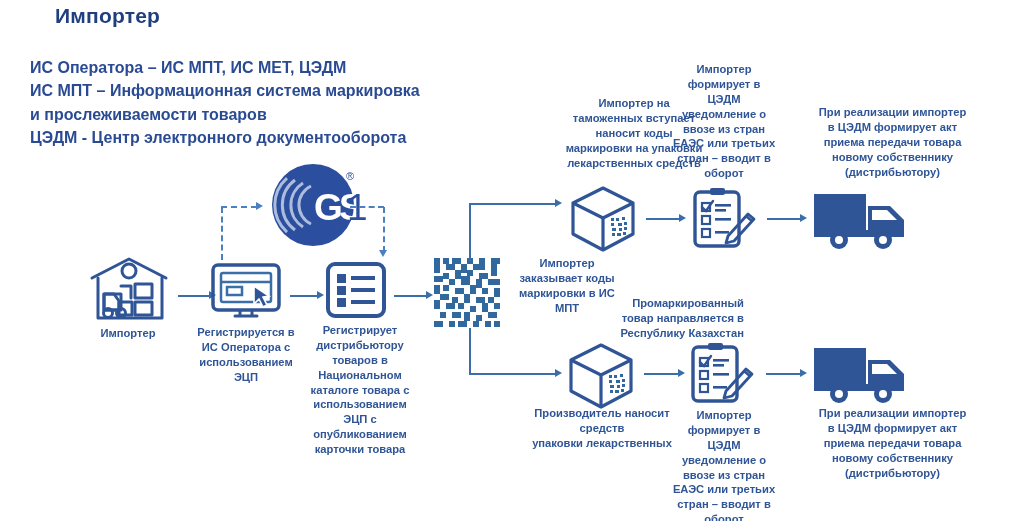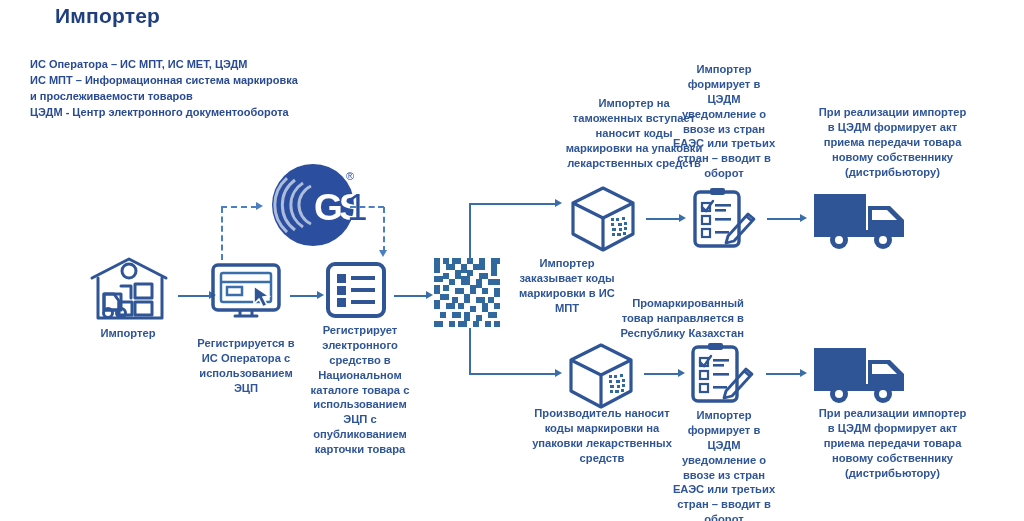--- a/index.html
+++ b/index.html
@@ -14,21 +14,21 @@
   .abs { position: absolute; }
 
   
   .title {
     left: 55px; top: 4px;
     font-size: 21px; font-weight: bold; color: #1f3f7f;
     letter-spacing: .2px;
   }
   .legend {
     left: 30px; top: 56px; width: 420px;
-    font-size: 11px; font-weight: bold; color: #2a4b93;
+    font-size: 16px; font-weight: bold; color: #2a4b93;
     line-height: 1.46;
   }
   .legend div { white-space: nowrap; }
 
   .cap {
     font-size: 11.2px; font-weight: bold; color: #2f5597;
     line-height: 1.33; text-align: center;
   }
 
   
@@ -123,21 +123,21 @@
     <svg width="72" height="64" viewBox="0 0 72 64">
       <rect x="3" y="3" width="66" height="45" rx="5" fill="none" stroke="#2f5597" stroke-width="3.5"></rect>
       <rect x="11" y="11" width="50" height="29" rx="2" fill="none" stroke="#3a6ea8" stroke-width="2.5"></rect>
       <path d="M11 20 L61 20" stroke="#3a6ea8" stroke-width="2.5"></path>
       <rect x="17" y="25" width="15" height="8" fill="none" stroke="#3a6ea8" stroke-width="2.5"></rect>
       <path d="M25 54 L47 54" stroke="#2f5597" stroke-width="3" stroke-linecap="round"></path>
       <path d="M30 48 L30 54 M42 48 L42 54" stroke="#2f5597" stroke-width="3"></path>
       <path d="M44 24 L44 42 L49 37 L53 45 L57 43 L53 35 L59 34 Z" fill="#2f5597" stroke="#ffffff" stroke-width="1.6"></path>
     </svg>
   </div>
-  <div class="abs cap" style="left:192px; top:336px; width:108px;">
+  <div class="abs cap" style="left:192px; top:325px; width:108px;">
     <div>Регистрируется в</div>
     <div>ИС Оператора с</div>
     <div>использованием</div>
     <div>ЭЦП</div>
   </div>
 
   <div class="abs hline" style="left:290px; top:295px; width:28px;"></div>
   <div class="abs arrowR" style="left:317px; top:291px;"></div>
 
   <div class="abs" style="left:325px; top:261px;">
@@ -146,22 +146,22 @@
       <rect x="12" y="13" width="9" height="9" fill="#2f5597"></rect>
       <rect x="12" y="25" width="9" height="9" fill="#2f5597"></rect>
       <rect x="12" y="37" width="9" height="9" fill="#2f5597"></rect>
       <rect x="26" y="15" width="24" height="4" fill="#2f5597"></rect>
       <rect x="26" y="27" width="24" height="4" fill="#2f5597"></rect>
       <rect x="26" y="39" width="24" height="4" fill="#2f5597"></rect>
     </svg>
   </div>
   <div class="abs cap" style="left:308px; top:323px; width:104px;">
     <div>Регистрирует</div>
-    <div>электронного</div>
-    <div>средство в</div>
+    <div>дистрибьютору</div>
+    <div>товаров в</div>
     <div>Национальном</div>
     <div>каталоге товара с</div>
     <div>использованием</div>
     <div>ЭЦП с</div>
     <div>опубликованием</div>
     <div>карточки товара</div>
   </div>
 
   <div class="abs hline" style="left:394px; top:295px; width:33px;"></div>
   <div class="abs arrowR" style="left:426px; top:291px;"></div>
@@ -346,23 +346,22 @@
           <rect x="52" y="44" width="3" height="3"></rect>
         <rect x="57" y="43" width="3" height="3"></rect>
           <rect x="45" y="49" width="3" height="3"></rect>
         <rect x="50" y="49" width="4" height="3"></rect>
           <rect x="56" y="48" width="3" height="3"></rect>
       </g>
     </svg>
   </div>
   <div class="abs cap" style="left:526px; top:406px; width:152px;">
     <div>Производитель наносит</div>
-    <div>коды маркировки на</div>
+    <div>средств</div>
     <div>упаковки лекарственных</div>
-    <div>средств</div>
   </div>
 
   <div class="abs hline" style="left:644px; top:373px; width:35px;"></div>
   <div class="abs arrowR" style="left:678px; top:369px;"></div>
 
   <div class="abs" style="left:688px; top:343px;">
     <svg width="70" height="64" viewBox="0 0 70 64">
       <rect x="5" y="4" width="44" height="54" rx="5" fill="none" stroke="#2f5597" stroke-width="3.4"></rect>
       <rect x="20" y="0" width="15" height="7" rx="2" fill="#2f5597"></rect>
       <rect x="12" y="15" width="8" height="8" fill="none" stroke="#2f5597" stroke-width="2.2"></rect>

